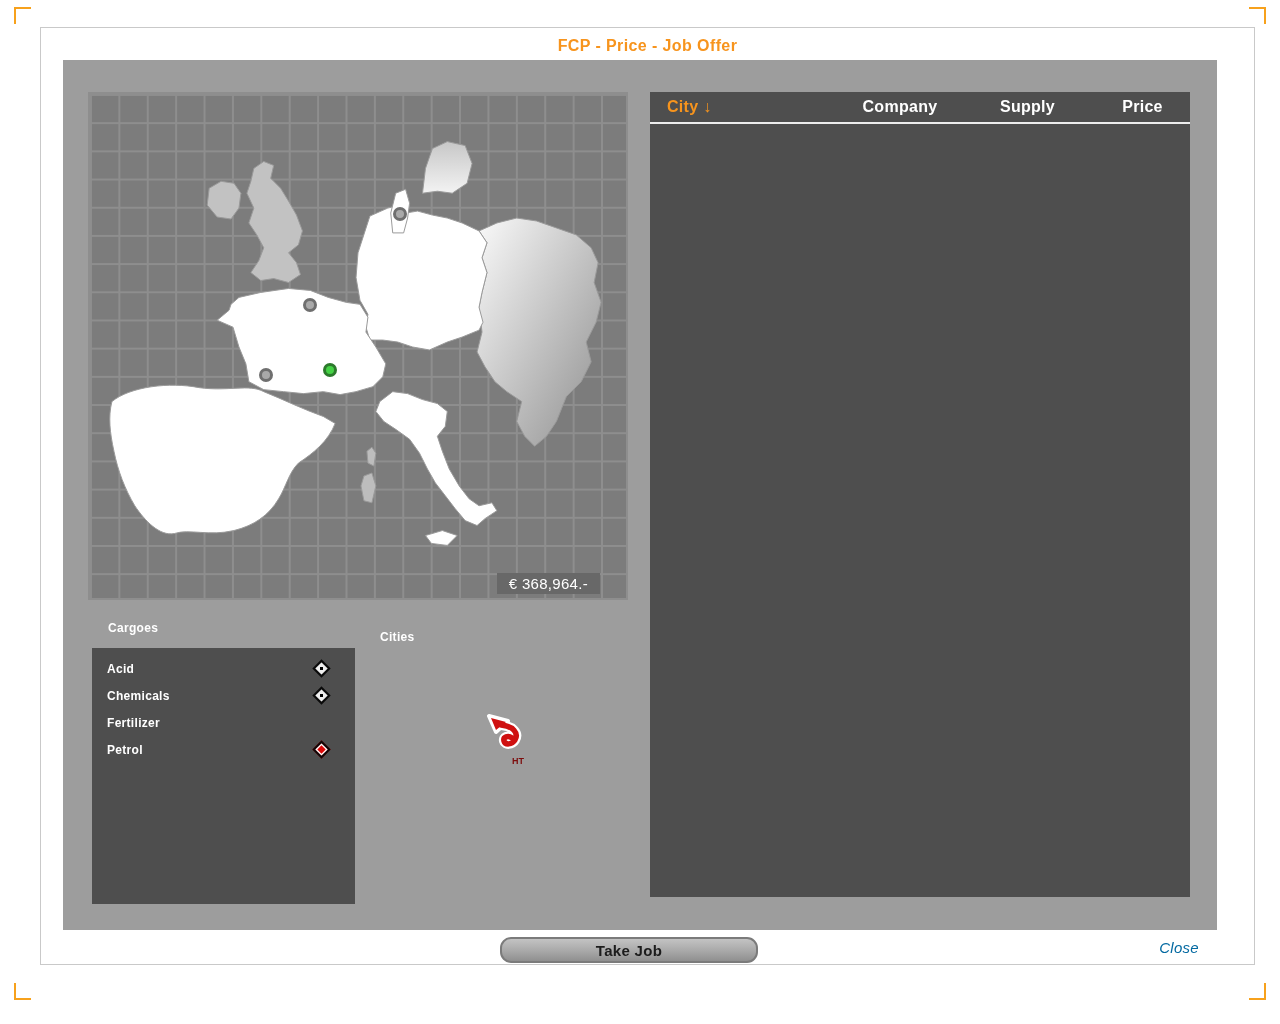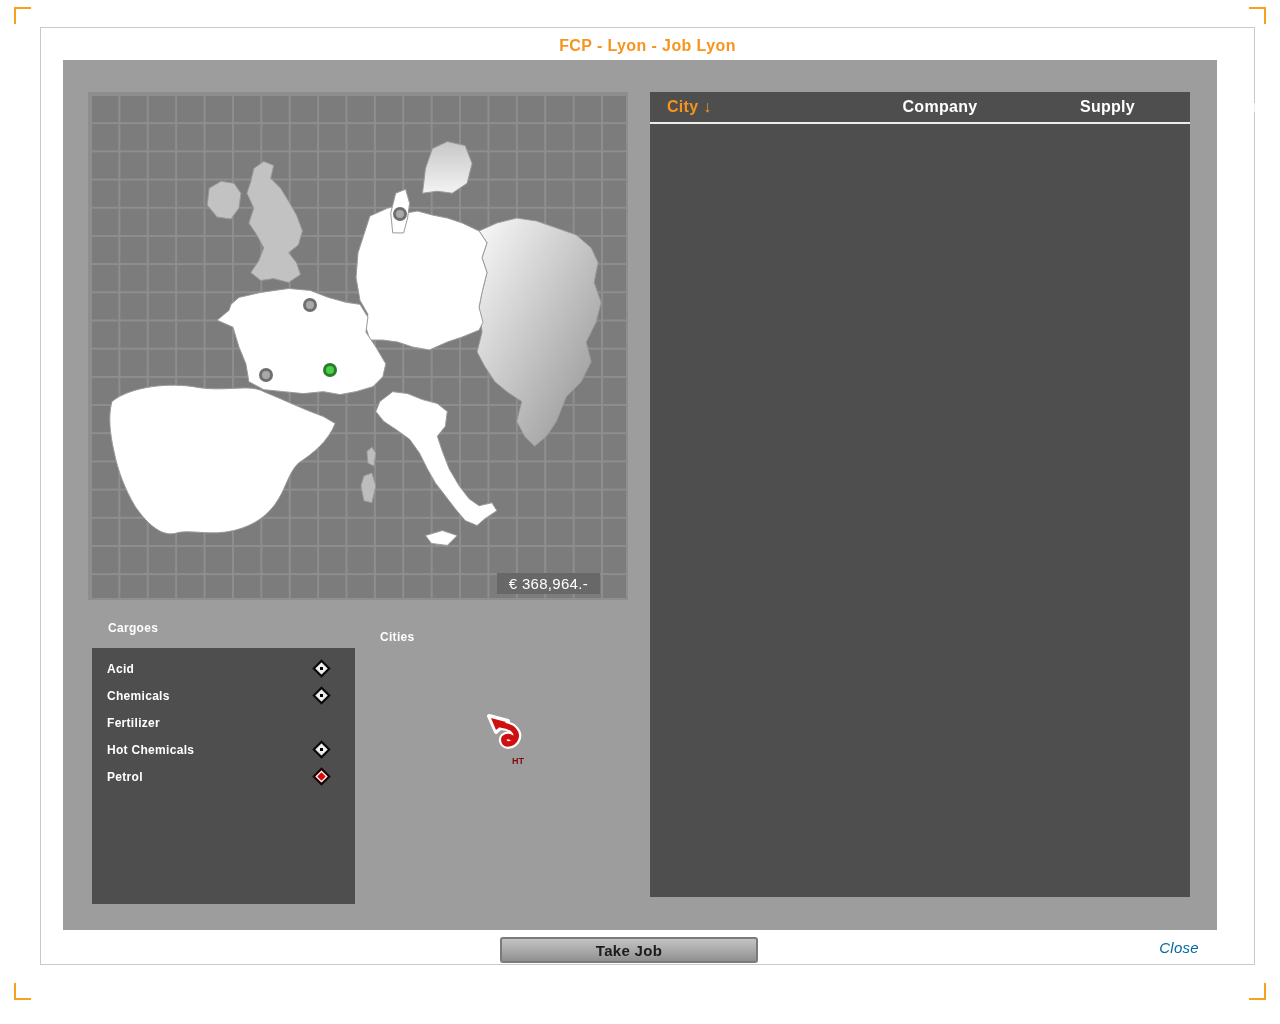--- a/index.html
+++ b/index.html
@@ -25,21 +25,21 @@
        background-size:28.4px 28.2px;}
   .map svg{position:absolute;left:0;top:0;}
   .money{position:absolute;right:26px;bottom:4px;background:#686868;color:#ffffff;
          font-size:15px;font-weight:normal;padding:2px 12px;letter-spacing:.3px;}
   .marker{position:absolute;width:8px;height:8px;border-radius:50%;transform:translate(-50%,-50%);}
   .marker.gray{background:#a9a9a9;border:3px solid #6f6f6f;}
   .marker.green{background:#45d245;border:3px solid #2c7a2c;}
   
   .jobtable{position:absolute;left:587px;top:32px;width:540px;height:805px;background:#4e4e4e;}
   .jt-header{display:grid;grid-template-columns:190px 120px 135px 95px;align-items:center;
-             height:30px;border-bottom:2px solid #ededed;gap:40px;}
+             height:30px;border-bottom:2px solid #ededed;}
   .jt-col{color:#ffffff;font-weight:bold;font-size:16px;text-align:center;letter-spacing:.3px;}
   .jt-col.city{text-align:left;padding-left:17px;color:#f7941d;}
   
   .panel-label{position:absolute;color:#ffffff;font-weight:bold;font-size:12px;letter-spacing:.3px;}
   .lbl-cargoes{left:45px;top:561px;}
   .lbl-cities{left:317px;top:564px;margin-top:6px;}
   .listpanel{position:absolute;top:588px;height:249px;background:#4e4e4e;padding-top:7px;box-sizing:content-box;}
   .cargopanel{left:29px;width:263px;}
   .citypanel{left:302px;width:262px;}
   .list-row{height:27px;display:flex;align-items:center;color:#ffffff;font-weight:bold;
@@ -47,38 +47,38 @@
   .cargo-row{justify-content:space-between;padding-right:27px;}
   .city-row.selected{background:#909090;margin-right:20px;}
   
   .hz{display:inline-block;width:9px;height:9px;transform:rotate(45deg);flex:0 0 auto;}
   .hazard-diamond-light{border:2px solid #0a0a0a;
       background:radial-gradient(circle at 50% 50%, #000 0 1.6px, #efefef 1.7px);}
   .hazard-diamond-red{border:2px solid #0a0a0a;background:#dd0808;box-shadow:inset 0 0 0 1.5px #ffffff;}
   
   .takejob{position:absolute;left:459px;top:909px;width:258px;height:26px;cursor:pointer;
            background:linear-gradient(180deg,#c3c3c3 0%,#a8a8a8 55%,#8f8f8f 100%);
-           border:2px solid #7b7b7b;border-radius:3px;box-sizing:border-box;
+           border:2px solid #7b7b7b;border-radius:11px;box-sizing:border-box;
            color:#1c1c1c;font-weight:bold;font-size:15px;text-align:center;line-height:22px;
            font-family:"Liberation Sans","DejaVu Sans",sans-serif;letter-spacing:.3px;}
   .close{position:absolute;right:55px;top:911px;color:#0369a1;font-style:italic;
          font-size:15px;letter-spacing:.3px;cursor:pointer;}
   
   .gcursor{position:absolute;left:486px;top:714px;z-index:20;}
 </style>
 </head>
 <body>
 
 <div class="corner tl"></div>
 <div class="corner tr"></div>
 <div class="corner bl"></div>
 <div class="corner br"></div>
 
 <div class="frame">
-  <div class="title">FCP - Lyon - Job Lyon</div>
+  <div class="title">FCP - Price - Job Offer</div>
 
   <div class="dialog">
 
     <div class="map">
       <svg width="536" height="504" viewBox="0 0 540 508">
         <defs>
           <linearGradient id="gEast" x1="0" y1="0" x2="1" y2="1">
             <stop offset="0" stop-color="#fafafa"></stop>
               <stop offset="1" stop-color="#8f8f8f"></stop>
           </linearGradient>
@@ -137,24 +137,20 @@
       </div>
       <div class="list-row cargo-row">
         <span>Chemicals</span>
         <span class="hz hazard-diamond-light"></span>
       </div>
       <div class="list-row cargo-row">
         <span>Fertilizer</span>
         <span class="hz" style="visibility: hidden;"></span>
       </div>
       <div class="list-row cargo-row">
-        <span>Hot Chemicals</span>
-        <span class="hz hazard-diamond-light"></span>
-      </div>
-      <div class="list-row cargo-row">
         <span>Petrol</span>
         <span class="hz hazard-diamond-red"></span>
       </div>
     </div>
 
     <div class="panel-label lbl-cities">Cities</div>
 
   </div>
 
   <button class="takejob">Take Job</button>

